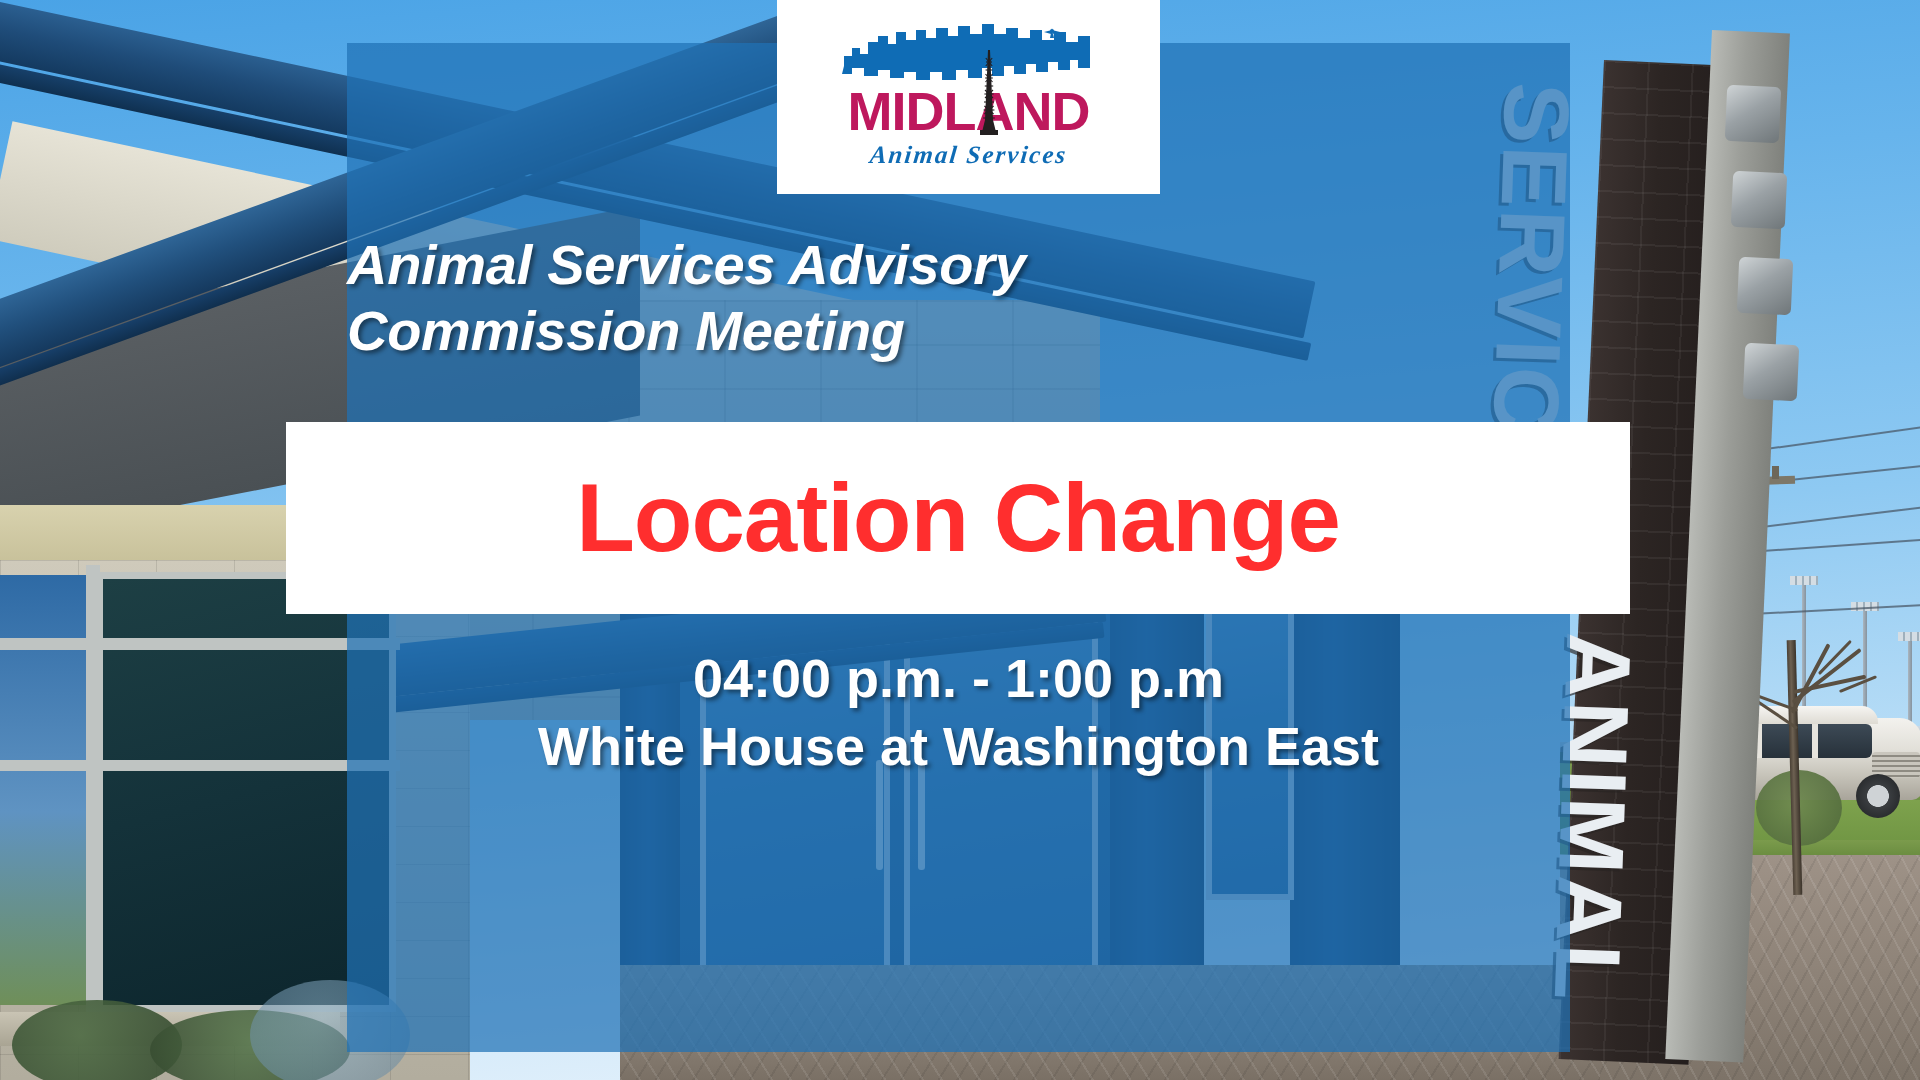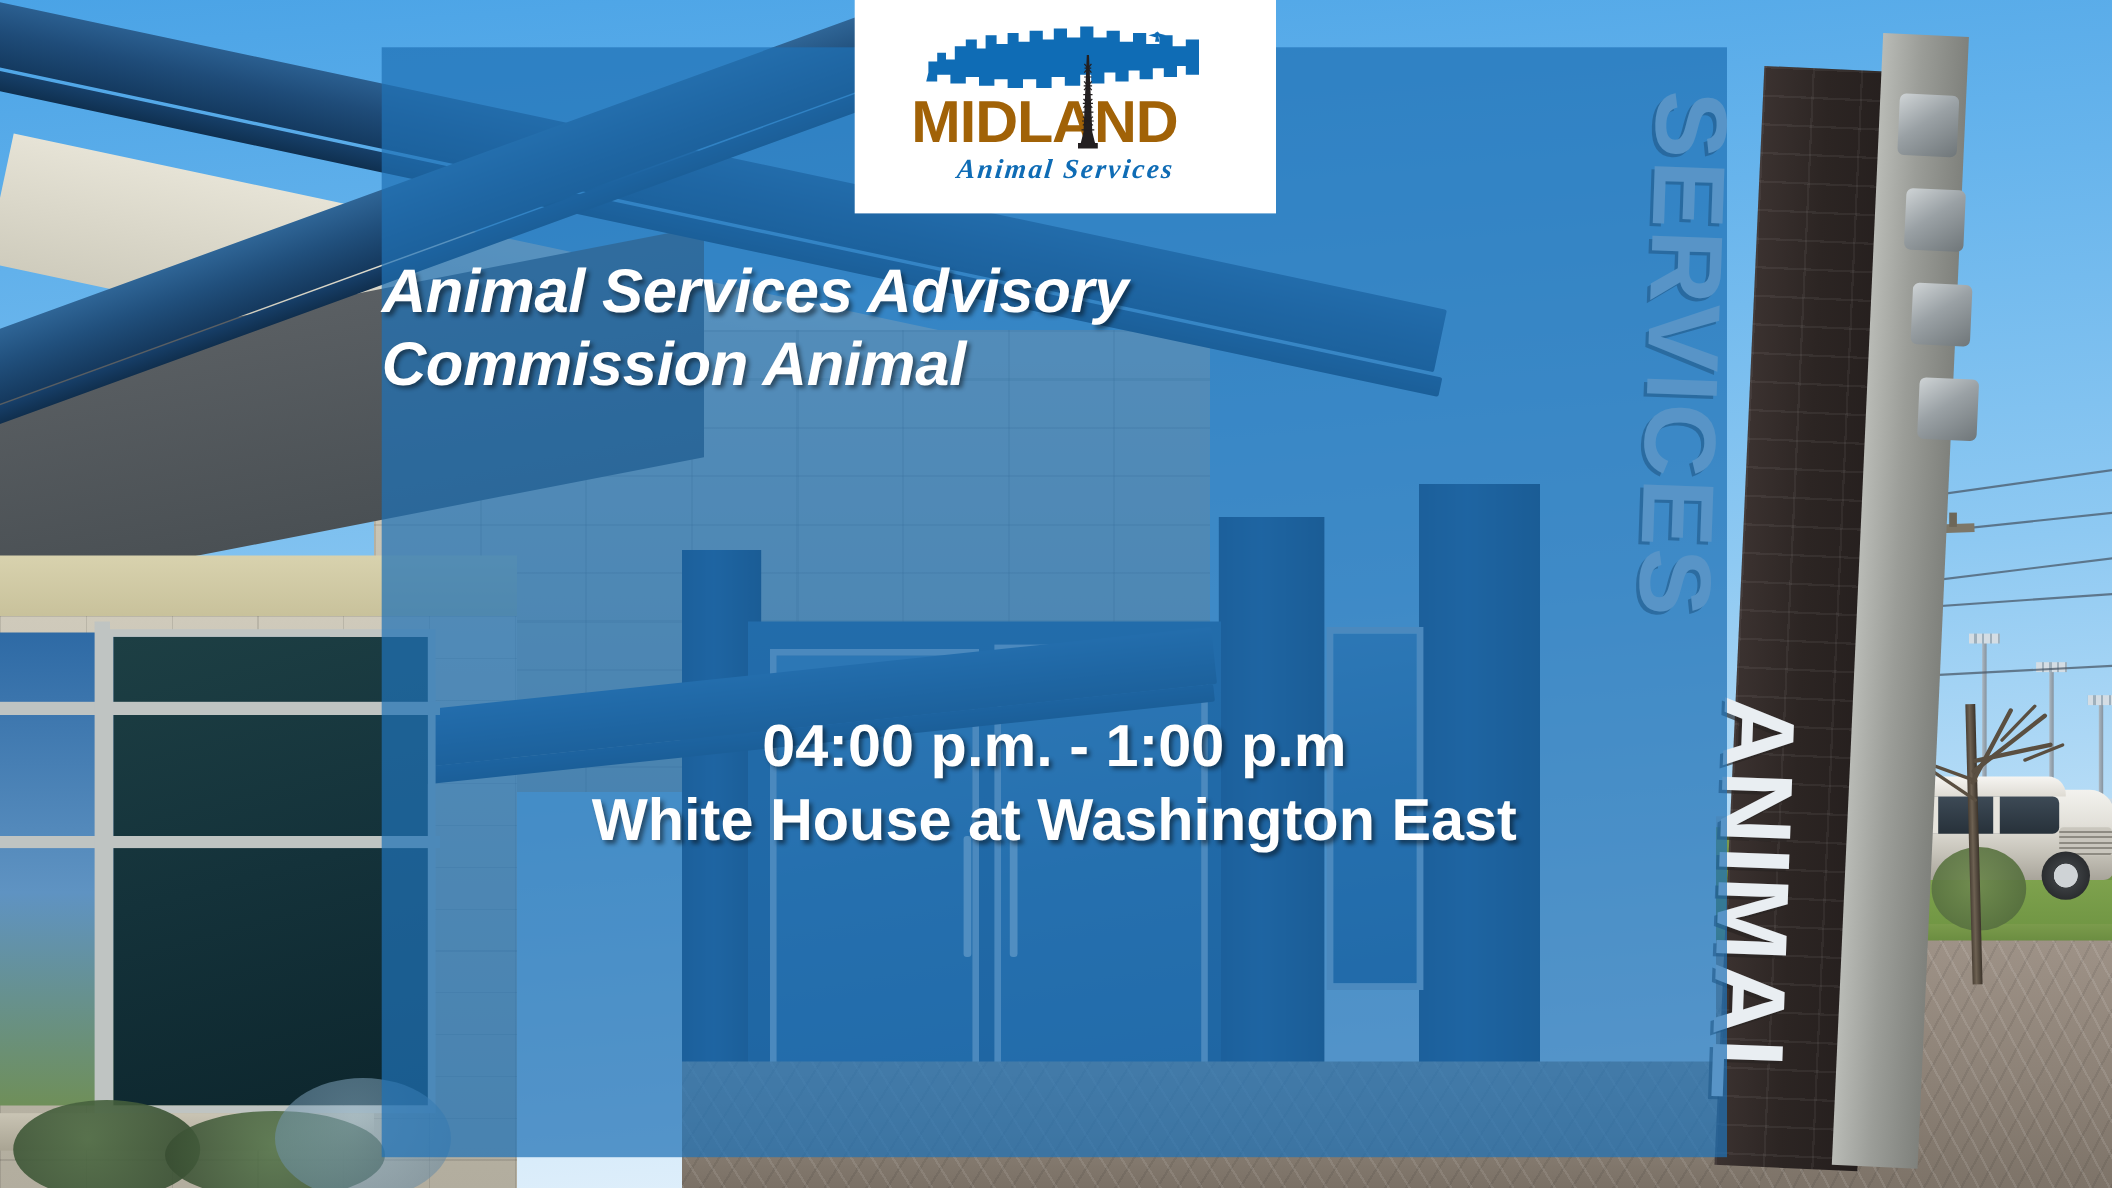--- a/index.html
+++ b/index.html
@@ -156,23 +156,23 @@
   .overlay{position:absolute;left:347px;top:43px;width:1223px;height:1009px;
     background:#2071b5;opacity:.72;}
 
   
   .content{position:absolute;inset:0;}
 
   .logo-box{position:absolute;left:777px;top:0;width:383px;height:194px;background:#fff;
     display:flex;flex-direction:column;align-items:center;justify-content:flex-start;padding-top:22px;}
   .logo-skyline{width:262px;height:68px;display:block;}
   .logo-wordmark{position:relative;width:280px;height:56px;margin-top:-6px;}
-  .logo-midland{position:absolute;left:0;top:0;width:280px;text-align:left;
+  .logo-midland{position:absolute;left:0;top:0;width:280px;text-align:center;
     font-family:"Liberation Sans","DejaVu Sans",sans-serif;font-weight:700;font-size:54px;
-    letter-spacing:-1px;color:#a16207;line-height:54px;}
+    letter-spacing:-1px;color:#be185d;line-height:54px;}
   .logo-derrick{position:absolute;left:147px;top:-34px;width:26px;height:86px;}
   .logo-script{font-family:"Liberation Serif","DejaVu Serif",serif;font-style:italic;font-weight:700;
     font-size:25px;color:#0f6cb5;letter-spacing:2px;margin-top:1px;
     transform:skewX(-6deg);}
 
   .headline{position:absolute;left:347px;top:232px;width:1223px;text-align:left;
     color:#fff;font-weight:700;font-size:56px;line-height:1.18;letter-spacing:-.3px;
     text-shadow:3px 3px 4px rgba(0,0,0,.45);font-style:italic;}
 
   .banner{position:absolute;left:286px;top:422px;width:1344px;height:192px;background:#fff;
@@ -336,23 +336,26 @@
           </g>
           <rect x="4" y="80" width="18" height="5" fill="#231f20"></rect>
         </svg>
       </div>
 
       <div class="logo-script">Animal Services</div>
     </div>
 
     <div class="headline">
       <div>Animal Services Advisory</div>
-      <div>Commission Animal</div>
+      <div>Commission Meeting</div>
     </div>
 
+    <div class="banner">
+      <div class="banner-text">Location Change</div>
+    </div>
 
     <div class="details">
       <div>04:00 p.m. - 1:00 p.m</div>
       <div>White House at Washington East</div>
       <span class="gap"></span>
     </div>
 
   </div>
 </div>
 

